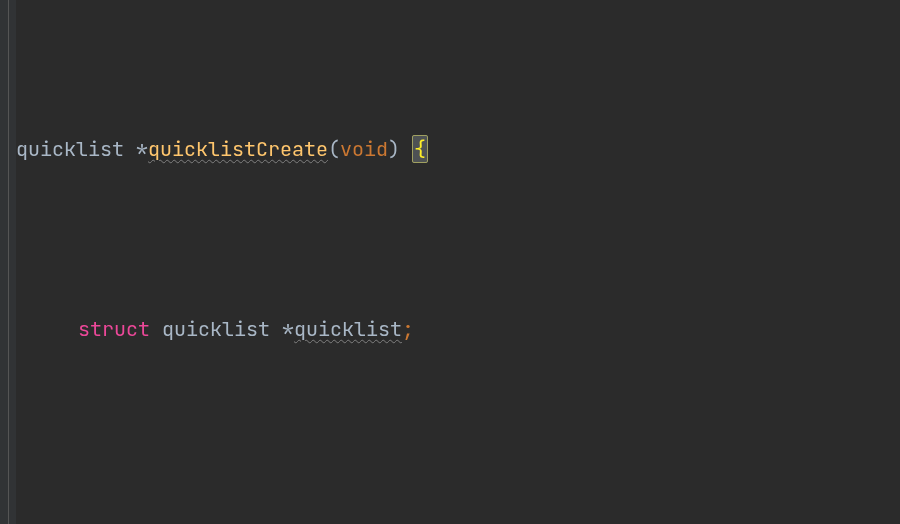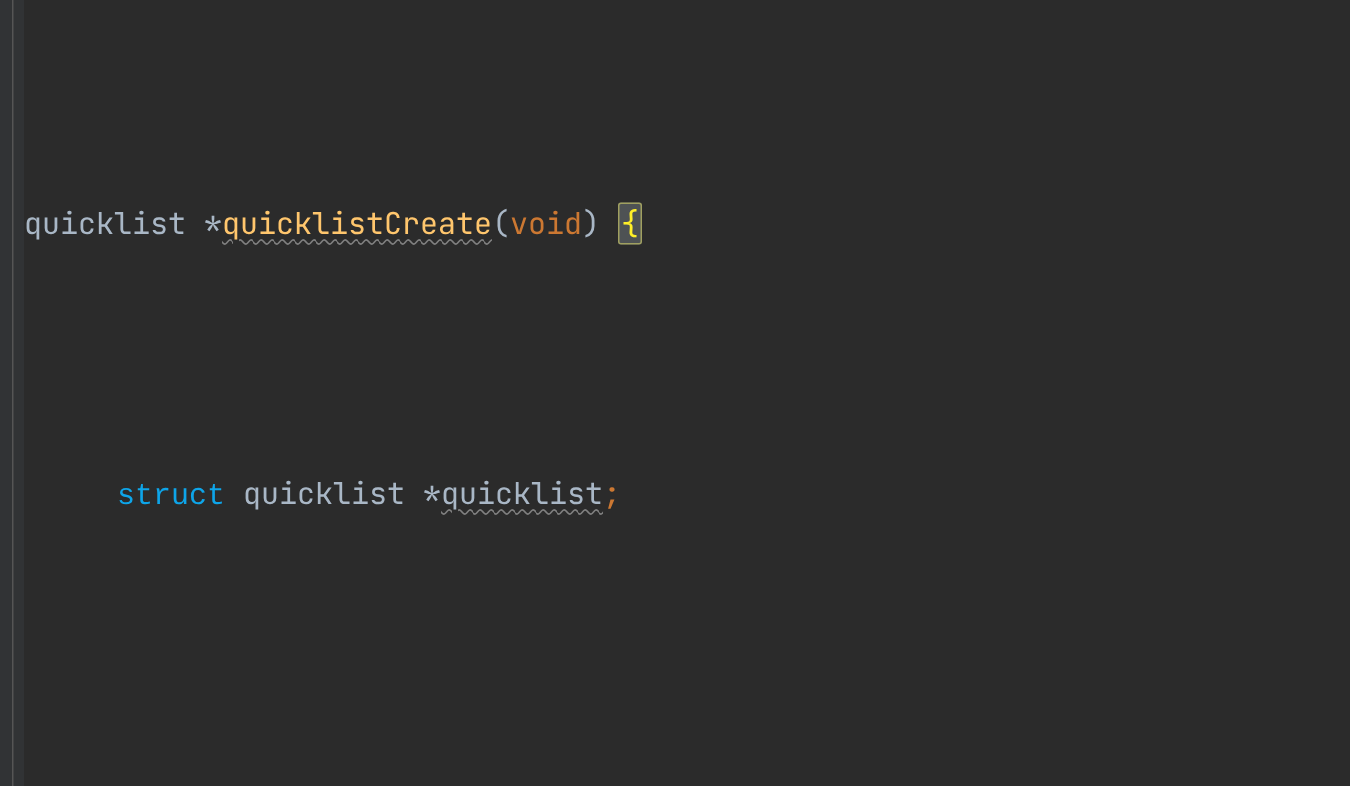--- a/index.html
+++ b/index.html
@@ -34,21 +34,21 @@
     top: -8px;
     right: 0;
     white-space: pre;
   }
   .line { display: block; }
   .indent { padding-left: 62px; }
   .tk-type { color: #a9b7c6; }
   .tk-fn { color: #ffc66d; }
   .tk-kw { color: #cc7832; }
   .tk-void { color: #cc7832; text-align: center; }
-  .tk-struct { color: #0ea5e9; font-family: Liberation Mono, monospace; }
+  .tk-struct { color: #ec4899; }
   .tk-op { color: #a9b7c6; }
   .tk-punc { color: #a9b7c6; }
   .tk-id { color: #a9b7c6; }
   .squiggle {
     text-decoration-line: underline;
     text-decoration-style: wavy;
     text-decoration-color: #808080;
     text-decoration-thickness: 1px;
     text-underline-offset: 3px;
   }

